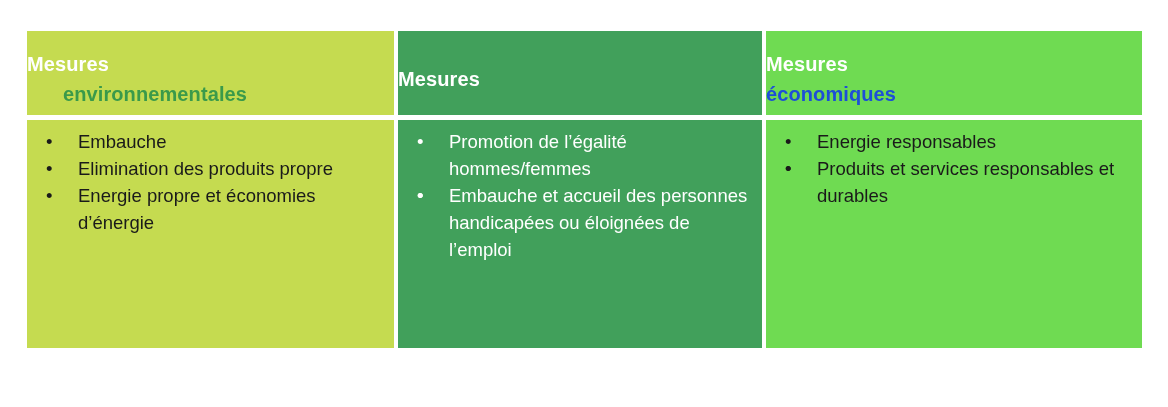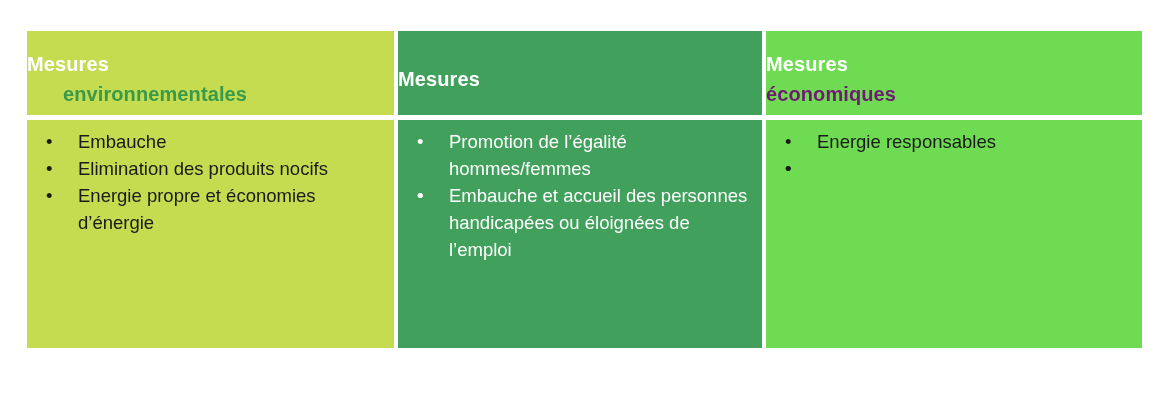--- a/index.html
+++ b/index.html
@@ -106,21 +106,21 @@
   
   .bg-env  { background: #c5db50; }
   .bg-soc  { background: #41a05b; }
   .bg-eco  { background: #6fdb52; }
 
   .txt-dark  { color: #1a1a1a; }
   .txt-white { color: #ffffff; }
 
   .sub-env { color: #3a9a4a; margin-left: 36px; }
   .sub-soc { color: #fff200; }
-  .sub-eco { color: #701a75; }
+  .sub-eco { color: #1d4ed8; }
 </style>
 </head>
 <body>
 
 <div class="slide">
 
   <div class="table">
 
     <div class="header-row">
 
@@ -145,21 +145,21 @@
     <div class="body-row">
 
       <div class="bcell col-1 bg-env txt-dark">
         <ul>
           <li>
             <span class="bullet">•</span>
             <span>Embauche</span>
           </li>
           <li>
             <span class="bullet">•</span>
-            <span>Elimination des produits nocifs</span>
+            <span>Elimination des produits propre</span>
           </li>
           <li>
             <span class="bullet">•</span>
             <span>Energie propre et économies d’énergie</span>
           </li>
         </ul>
       </div>
 
       <div class="bcell col-2 bg-soc txt-white">
         <ul>
@@ -181,20 +181,21 @@
         <ul>
           <li>
             <span class="bullet">•</span>
             <span>Energie responsables</span>
           </li>
           <li>
             <span class="bullet">•</span>
           </li>
           <li>
             <span class="bullet">•</span>
+            <span>Produits et services responsables et durables</span>
           </li>
         </ul>
       </div>
 
     </div>
 
   </div>
 
 </div>
 

